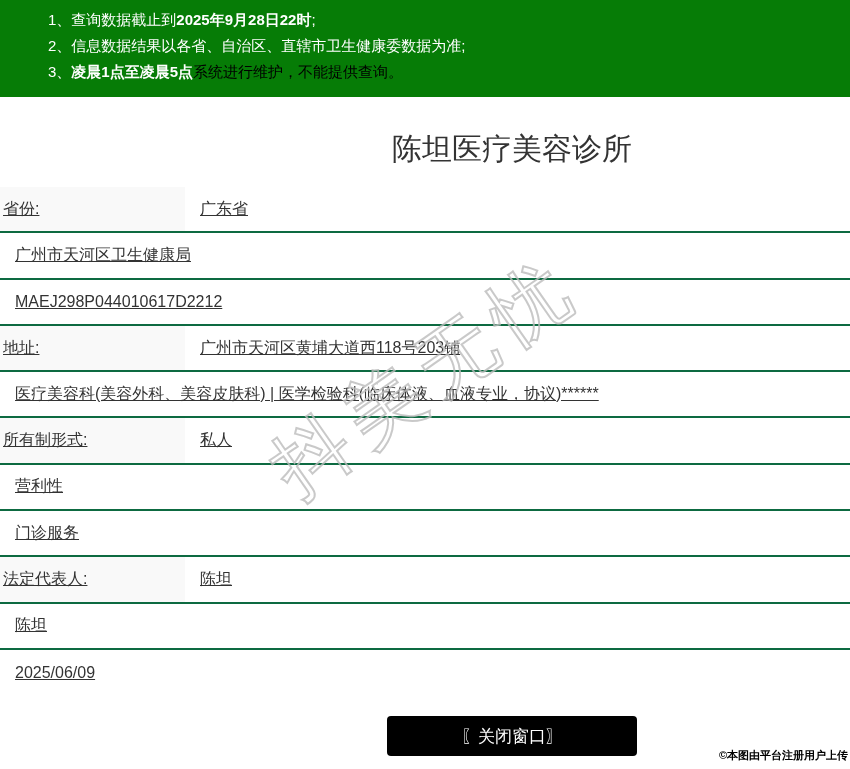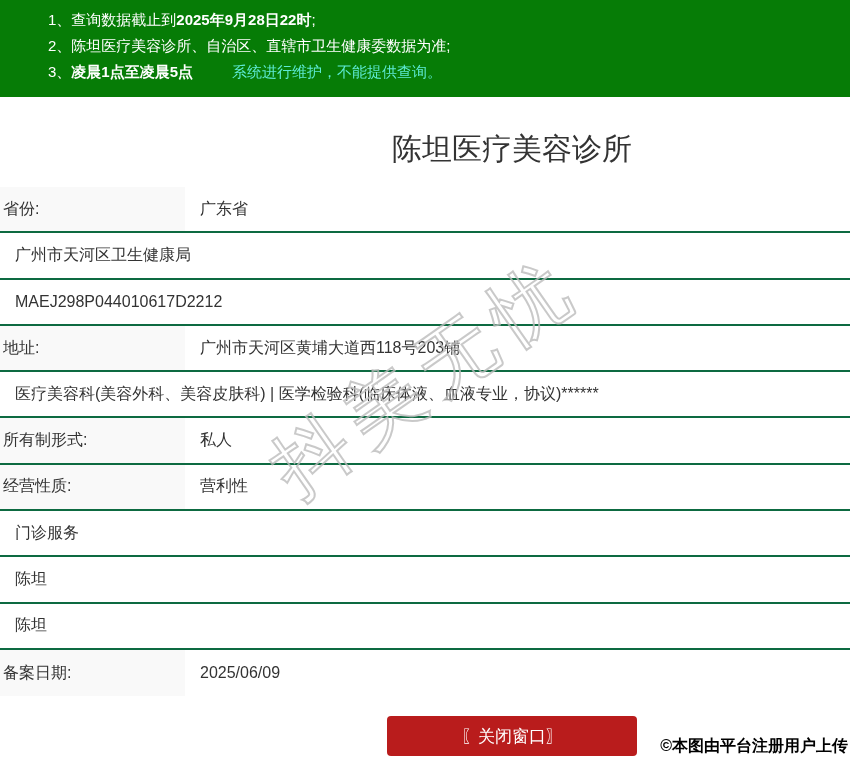--- a/index.html
+++ b/index.html
@@ -14,75 +14,75 @@
 
   
   .notice {
     width:1024px; height:97px;
     background:#067c06;
     padding:7px 0 0 48px;
     font-size:15px; line-height:26px;
     color:#fff;
   }
   .notice b { font-weight:bold; }
-  .notice .hl { color:#5eead4;margin-left:39px; }
+  .notice .hl { color:#000000; }
 
   
   .title {
     width:1024px; margin-top:32px; height:40px; line-height:40px;
     text-align:center; font-size:30px; font-weight:400; color:#333;
   }
 
   
   .table { width:1024px; margin-top:18px; }
   .row { display:flex; height:46.3px; border-bottom:2px solid #0d6a41; }
   .row:last-child { border-bottom:none; }
-  .cell { display:flex; align-items:center; font-size:16px; color:#333; }
+  .cell { display:flex; align-items:center; font-size:16px; color:#333;text-decoration:underline; }
   .cell.label { width:185px; background:#f9f9f9; padding-left:3px; flex:none; }
   .cell.value { flex:1; padding-left:15px; white-space:nowrap; }
 
   
   .btn-row { width:1024px; text-align:center; margin-top:20px; }
   .close-btn {
     width:250px; height:40px;
-    background:#b91c1c; color:#fff;
+    background:#000000; color:#fff;
     border:none; border-radius:4px;
     font-size:17px; cursor:pointer;
     font-family:inherit;
   }
 
   
   .diag-watermark {
     position:absolute; left:281px; top:433px;
     height:90px; line-height:90px; white-space:nowrap;
     font-size:76px; letter-spacing:12px;
     transform:rotate(-35deg); transform-origin:left center;
     color:transparent;
     -webkit-text-stroke:2px rgba(187,187,187,0.8);
     pointer-events:none; z-index:5;
   }
 
   
   .credit {
-    position:absolute; right:2px; bottom:12px; z-index:6;
-    font-size:16px; font-weight:bold; color:#000;
+    position:absolute; right:2px; bottom:6px; z-index:6;
+    font-size:11px; font-weight:bold; color:#000;
     text-shadow:-1px -1px 0 #fff, 1px -1px 0 #fff, -1px 1px 0 #fff, 1px 1px 0 #fff;
   }
 </style>
 </head>
 <body>
 
 <div class="page">
 
   <div class="notice">
     <div class="notice-line">
       <span>1、</span><span>查询数据截止到</span><b>2025年9月28日22时</b><span>;</span>
     </div>
     <div class="notice-line">
-      <span>2、</span><span>陈坦医疗美容诊所、自治区、直辖市卫生健康委数据为准;</span>
+      <span>2、</span><span>信息数据结果以各省、自治区、直辖市卫生健康委数据为准;</span>
     </div>
     <div class="notice-line">
       <span>3、</span><b>凌晨1点至凌晨5点</b><span class="hl">系统进行维护，不能提供查询。</span>
     </div>
   </div>
 
   <h1 class="title">陈坦医疗美容诊所</h1>
 
   <div class="table">
       <div class="row">
@@ -100,34 +100,33 @@
         <div class="cell value">广州市天河区黄埔大道西118号203铺</div>
       </div>
       <div class="row">
         <div class="cell value">医疗美容科(美容外科、美容皮肤科) | 医学检验科(临床体液、血液专业，协议)******</div>
       </div>
       <div class="row">
         <div class="cell label">所有制形式:</div>
         <div class="cell value">私人</div>
       </div>
       <div class="row">
-        <div class="cell label">经营性质:</div>
         <div class="cell value">营利性</div>
       </div>
       <div class="row">
         <div class="cell value">门诊服务</div>
       </div>
       <div class="row">
+        <div class="cell label">法定代表人:</div>
         <div class="cell value">陈坦</div>
       </div>
       <div class="row">
         <div class="cell value">陈坦</div>
       </div>
       <div class="row">
-        <div class="cell label">备案日期:</div>
         <div class="cell value">2025/06/09</div>
       </div>
     </div>
 
   <div class="btn-row">
     <button class="close-btn">〖关闭窗口〗</button>
   </div>
 
 </div>
 

